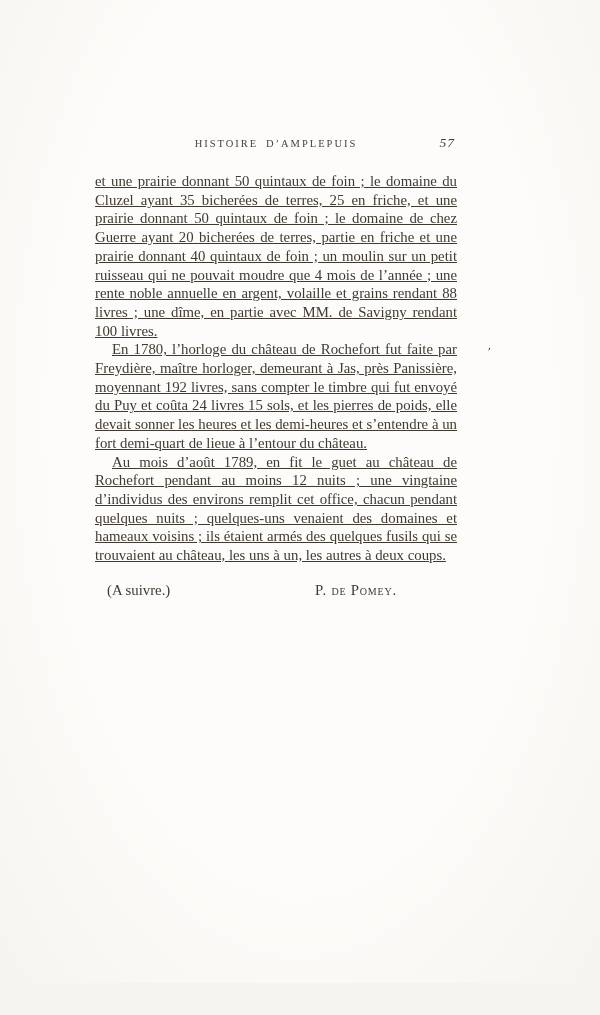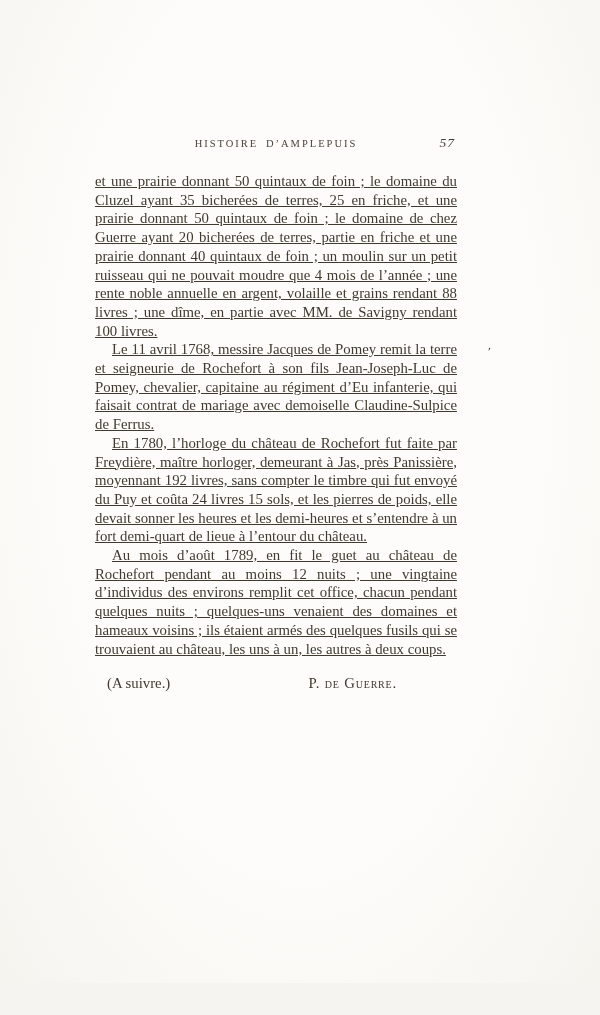--- a/index.html
+++ b/index.html
@@ -91,27 +91,26 @@
 
   <div class="text-block">
 
     <div class="running-head">
       <span>HISTOIRE D’AMPLEPUIS</span>
       <span class="page-number">57</span>
     </div>
 
     <div class="body-text">
       <p class="no-indent">et une prairie donnant 50 quintaux de foin ; le domaine du Cluzel ayant 35 bicherées de terres, 25 en friche, et une prairie donnant 50 quintaux de foin ; le domaine de chez Guerre ayant 20 bicherées de terres, partie en friche et une prairie donnant 40 quintaux de foin ; un moulin sur un petit ruisseau qui ne pouvait moudre que 4 mois de l’année ; une rente noble annuelle en argent, volaille et grains rendant 88 livres ; une dîme, en partie avec MM. de Savigny rendant 100 livres.</p>
-      <p>Le 11 avril 1768, messire Jacques de Pomey remit la terre et seigneurie de Rochefort à son fils Jean-Joseph-Luc de Pomey, chevalier, capitaine au régiment d’Eu infanterie, qui faisait contrat de mariage avec demoiselle Claudine-Sulpice de Ferrus.</p>
       <p>En 1780, l’horloge du château de Rochefort fut faite par Freydière, maître horloger, demeurant à Jas, près Panissière, moyennant 192 livres, sans compter le timbre qui fut envoyé du Puy et coûta 24 livres 15 sols, et les pierres de poids, elle devait sonner les heures et les demi-heures et s’entendre à un fort demi-quart de lieue à l’entour du château.</p>
       <p>Au mois d’août 1789, en fit le guet au château de Rochefort pendant au moins 12 nuits ; une vingtaine d’individus des environs remplit cet office, chacun pendant quelques nuits ; quelques-uns venaient des domaines et hameaux voisins ; ils étaient armés des quelques fusils qui se trouvaient au château, les uns à un, les autres à deux coups.</p>
     </div>
 
     <div class="footer-line">
       <span class="continuation">(A suivre.)</span>
-      <span class="signature">P. de Guerre.</span>
+      <span class="signature">P. de Pomey.</span>
     </div>
 
   </div>
 
   <span class="speck">’</span>
 
 </div>
 
 </body></html>

